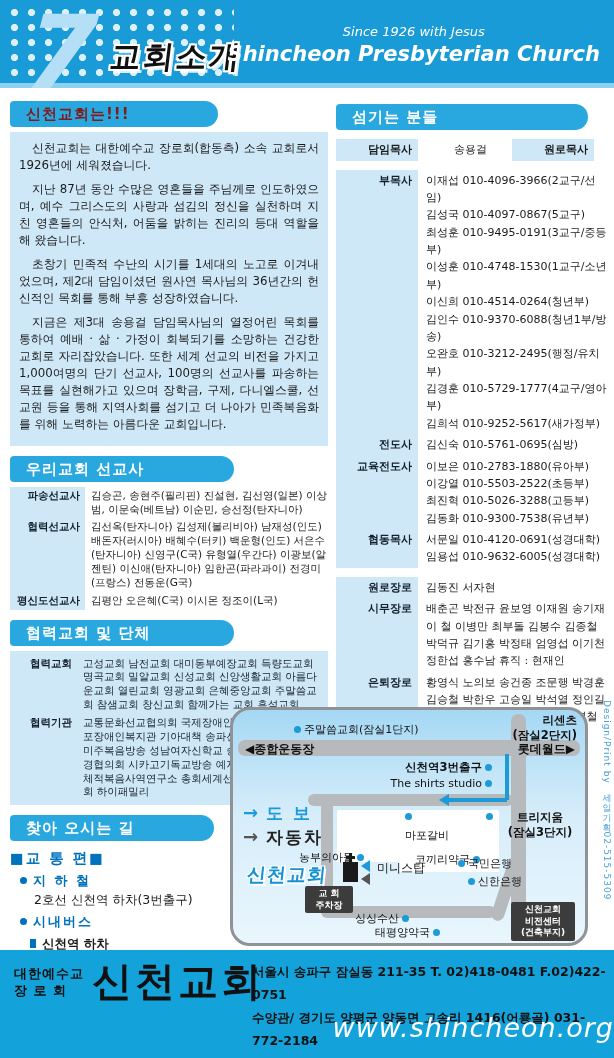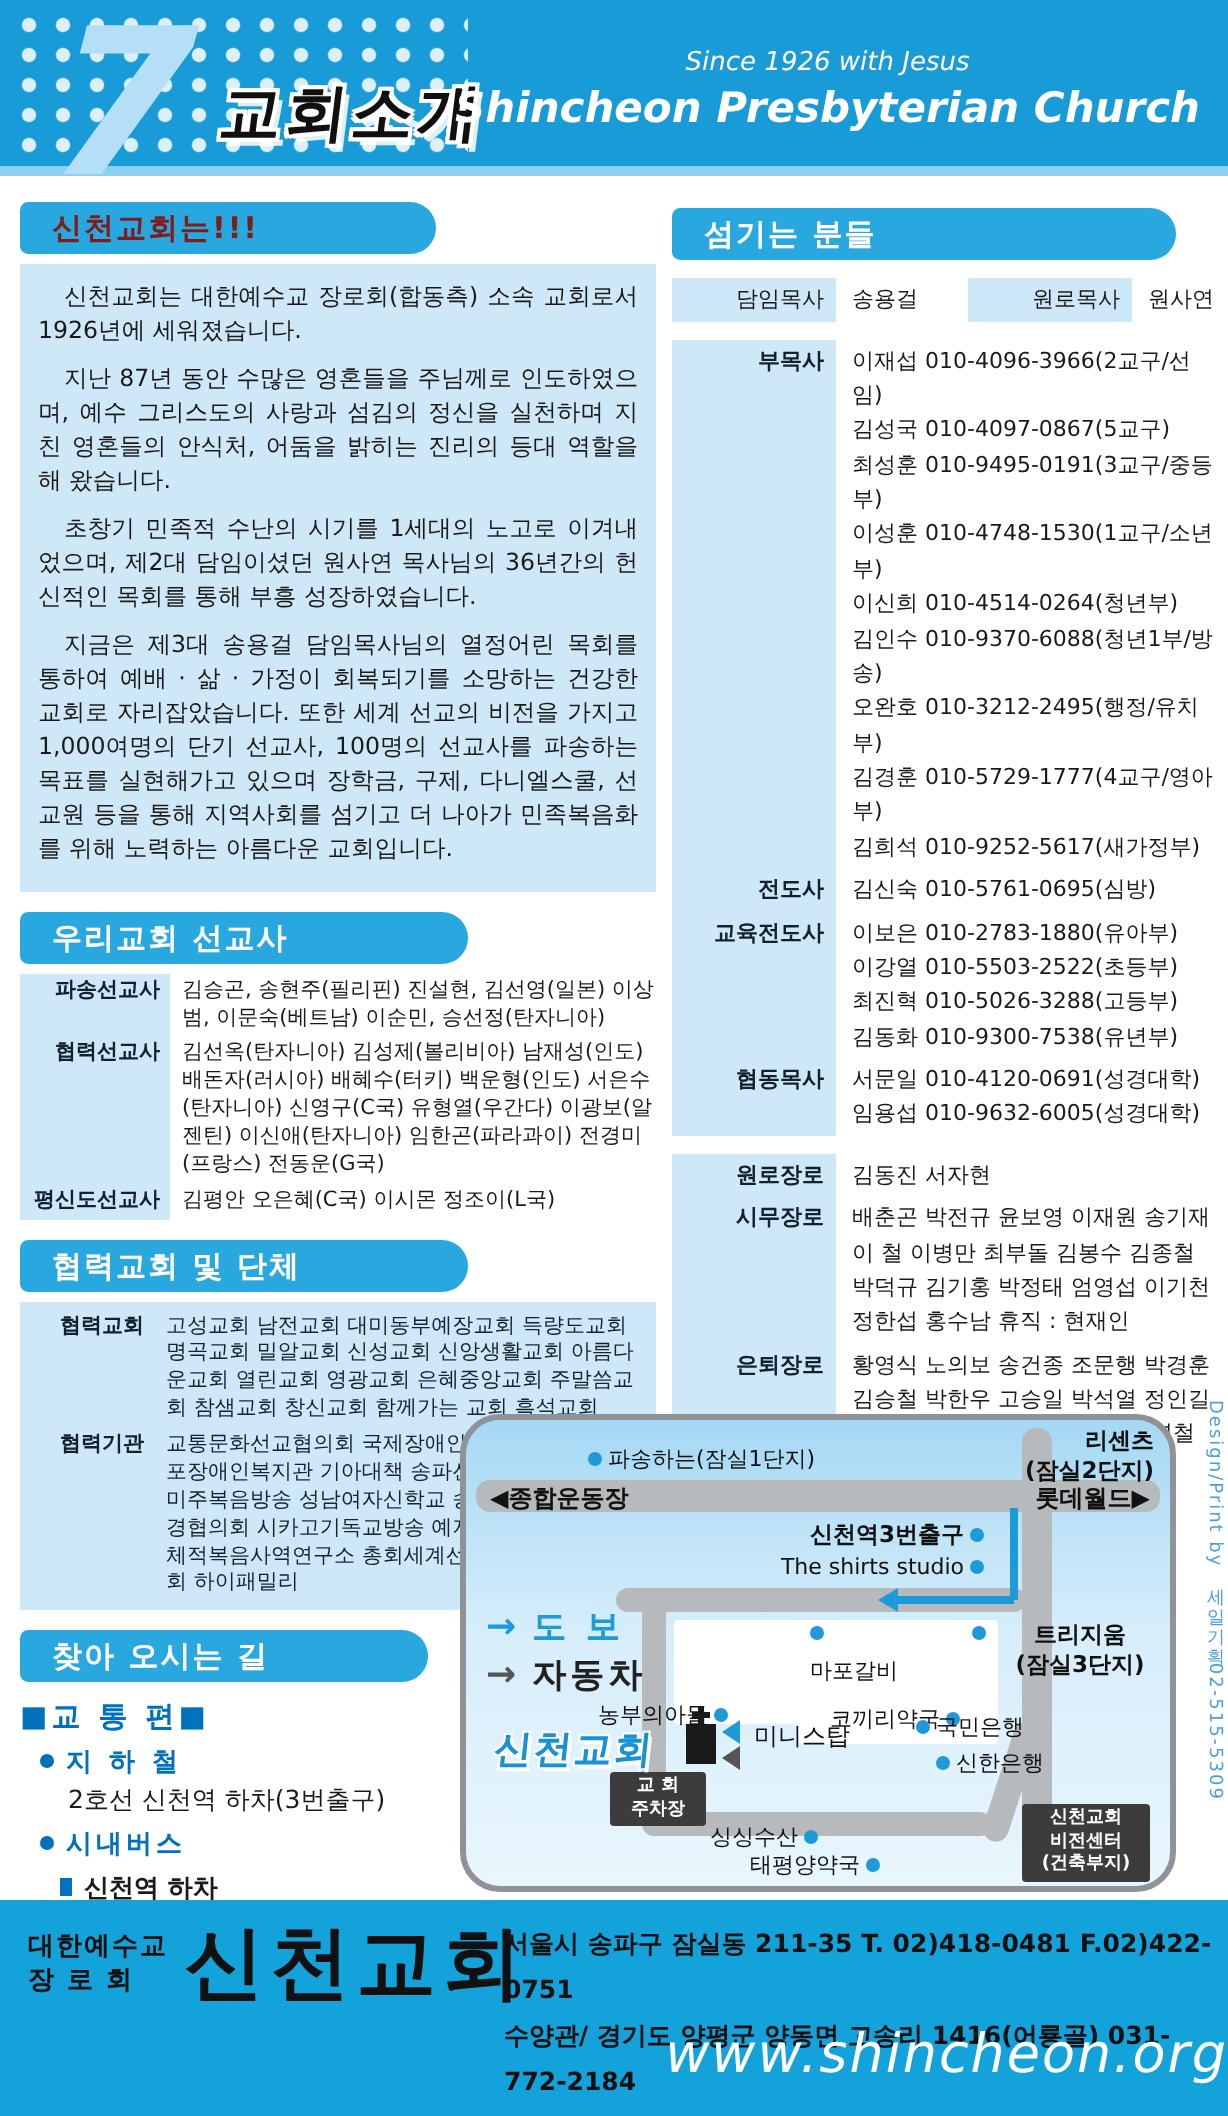--- a/index.html
+++ b/index.html
@@ -38,22 +38,22 @@
   .rows.partners .row .lbl{flex:0 0 58px;background:none;}
   .rows.partners .row .val{color:#15222f;}
   .mt10{margin-top:10px;}
   
   .sv-group{display:flex;flex-direction:column;margin-bottom:9px;}
   .sv-row{display:flex;font-size:11px;line-height:1.58;}
   .sv-row .lbl{flex:0 0 74px;background:#cfe8f7;font-weight:bold;color:#13202e;text-align:right;
                padding:2px 6px 2px 2px;}
   .sv-row .val{flex:1;padding:2px 0 2px 8px;white-space:pre-line;}
   .sv-head{display:flex;font-size:11px;line-height:1.6;margin-bottom:9px;}
-  .sv-head .lbl{flex:0 0 74px;background:#cfe8f7;font-weight:normal;text-align:right;padding:2px 6px 2px 2px;}
-  .sv-head .val{flex:0 0 58px;padding:2px 0 2px 8px;}
+  .sv-head .lbl{flex:0 0 74px;background:#cfe8f7;font-weight:bold;text-align:right;padding:2px 6px 2px 2px;}
+  .sv-head .val{flex:0 0 58px;padding:2px 0 2px 8px;margin-left:28px;}
   
   .dir{width:216px;margin-top:8px;}
   .dir-title{color:#0071bc;font-weight:bold;font-size:14.5px;letter-spacing:2px;margin-bottom:4px;}
   .dir-sub{color:#0071bc;font-weight:bold;font-size:13px;letter-spacing:2px;margin:3px 0 2px 10px;}
   .dot-b{display:inline-block;width:7px;height:7px;border-radius:50%;background:#0071bc;margin-right:6px;vertical-align:1px;}
   .sq{display:inline-block;width:6px;height:9px;background:#0071bc;margin-right:6px;}
   .dir-line{font-size:12.5px;margin:0 0 4px 24px;}
   .stop{margin:0 0 4px 20px;}
   .stop-name{font-weight:bold;font-size:12.5px;}
   .stop-lines{font-size:12.5px;color:#4a4a4a;margin-left:13px;white-space:pre-line;line-height:1.35;}
@@ -259,21 +259,21 @@
   <div class="map">
     <div class="road" style="left:5px;top:30px;width:342px;height:16px"></div>
     <div class="road" style="left:278px;top:4px;width:15px;height:216px"></div>
     <div class="road" style="left:75px;top:84px;width:205px;height:12px"></div>
     <div class="road" style="left:88px;top:84px;width:12px;height:120px"></div>
     <div class="road" style="left:88px;top:196px;width:175px;height:12px"></div>
     <div class="road" style="left:266px;top:150px;width:13px;height:62px;transform:rotate(18deg)"></div>
 
     <div class="mlabel b" style="right:8px;top:3px;text-align:right">리센츠
 (잠실2단지)</div>
-    <div class="mlabel" style="left:58px;top:12px"><span class="mdot"></span><span>파송하는(잠실1단지)</span></div>
+    <div class="mlabel" style="left:58px;top:12px"><span class="mdot"></span><span>주말씀교회(잠실1단지)</span></div>
     <div class="roadtxt" style="left:12px;top:31px">◀종합운동장</div>
     <div class="roadtxt" style="right:10px;top:31px">롯데월드▶</div>
 
     <div class="mlabel b" style="right:90px;top:50px"><span>신천역3번출구</span><span class="mdot"></span></div>
     <div class="mlabel" style="right:90px;top:67px"><span>The shirts studio</span><span class="mdot"></span></div>
 
     <div class="wline" style="left:272px;top:44px;width:4px;height:46px"></div>
     <div class="wline" style="left:216px;top:88px;width:58px;height:4px"></div>
     <div class="tri-left" style="left:206px;top:84px;border-right:10px solid #1d9bd8"></div>
 

